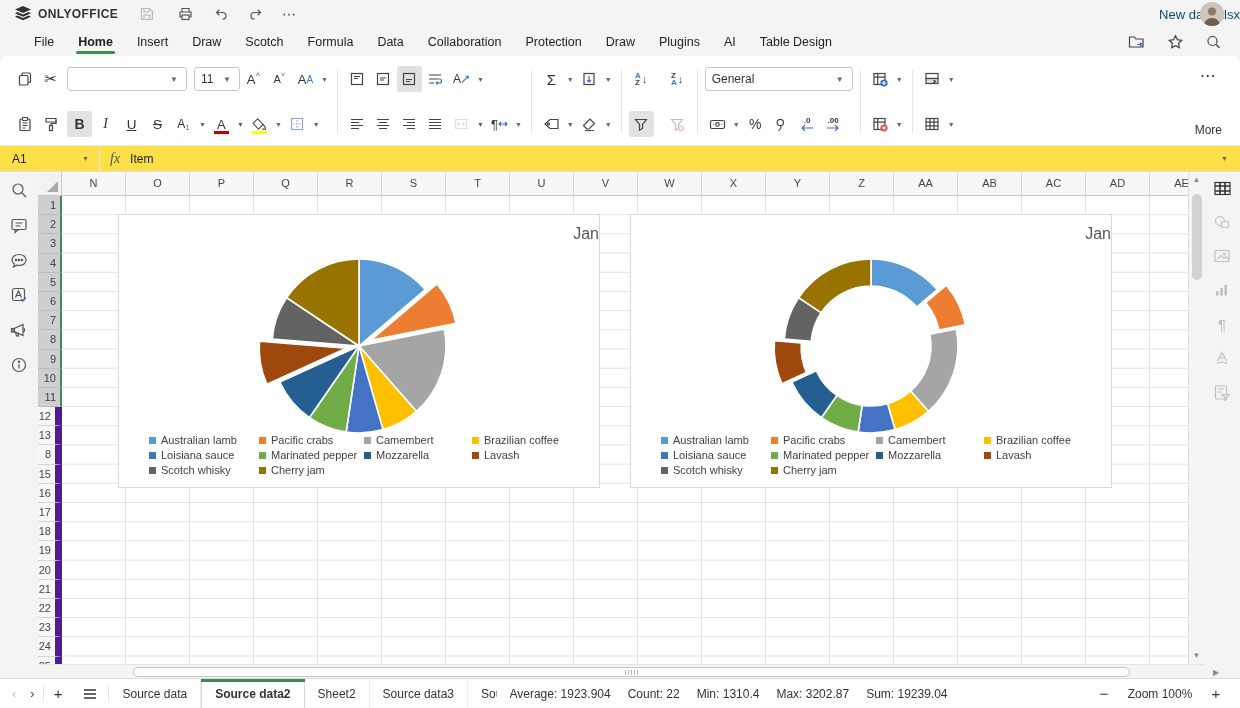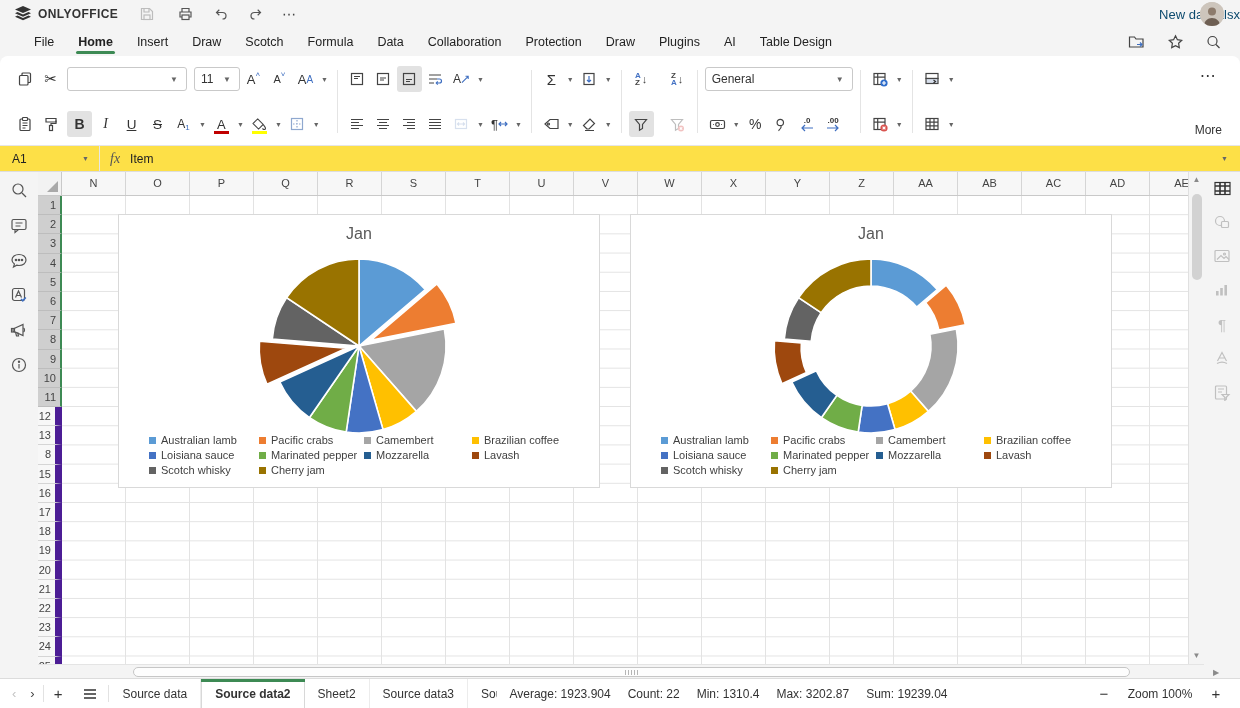--- a/index.html
+++ b/index.html
@@ -76,21 +76,21 @@
   #rowheads { position:absolute; left:0; top:24px; width:24px; bottom:0; background:#F7F7F7; }
   .rowhead { height:19.2px; font-size:11px; color:#444; text-align:right; padding-right:4px; line-height:19px; border-bottom:1px solid #D5D5D5; border-right:7px solid #4c1d95; }
   .rowhead.sel { background:#CFCFCF; border-right:2px solid #3D8A54; border-bottom-color:#BDBDBD; }
   #cells { position:absolute; left:24px; top:24px; right:0; bottom:0;
     background-image:linear-gradient(to right,#E3E3E3 1px,transparent 1px),linear-gradient(to bottom,#E3E3E3 1px,transparent 1px);
     background-size:64px 19.2px; background-position:-1px -1px; }
 
   
   .chartbox { position:absolute; top:214px; width:482px; height:274px; background:#fff; border:1px solid #D9D9D9; z-index:3; }
   #chart1 { left:118px; } #chart2 { left:630px; }
-  .chart-title { position:absolute; top:10px; left:0; right:0; text-align:center; font-size:16px; color:#595959; }
+  .chart-title { position:absolute; top:10px; left:0; right:0; text-align:right; font-size:16px; color:#595959; }
   .chart-svg { position:absolute; left:0; top:0; }
   .legend-item { position:absolute; display:flex; align-items:center; gap:5px; font-size:11px; color:#3F3F3F; white-space:nowrap; }
   .legend-swatch { width:7px; height:7px; flex:none; }
 
   
   #vscroll { position:absolute; right:36px; top:172px; width:16px; height:492px; background:#F4F4F4; border-left:1px solid #E0E0E0; }
   .scr-arrow { color:#8A8A8A; font-size:8px; text-align:center; line-height:16px; height:16px; }
   #vthumb { position:absolute; left:3px; top:22px; width:10px; height:86px; background:#D2D2D2; border-radius:5px; }
   #vscroll .down { position:absolute; bottom:0; left:0; right:0; }
   #hscroll { position:absolute; left:38px; right:36px; top:664px; height:14px; background:#F4F4F4; border-top:1px solid #E4E4E4; }

